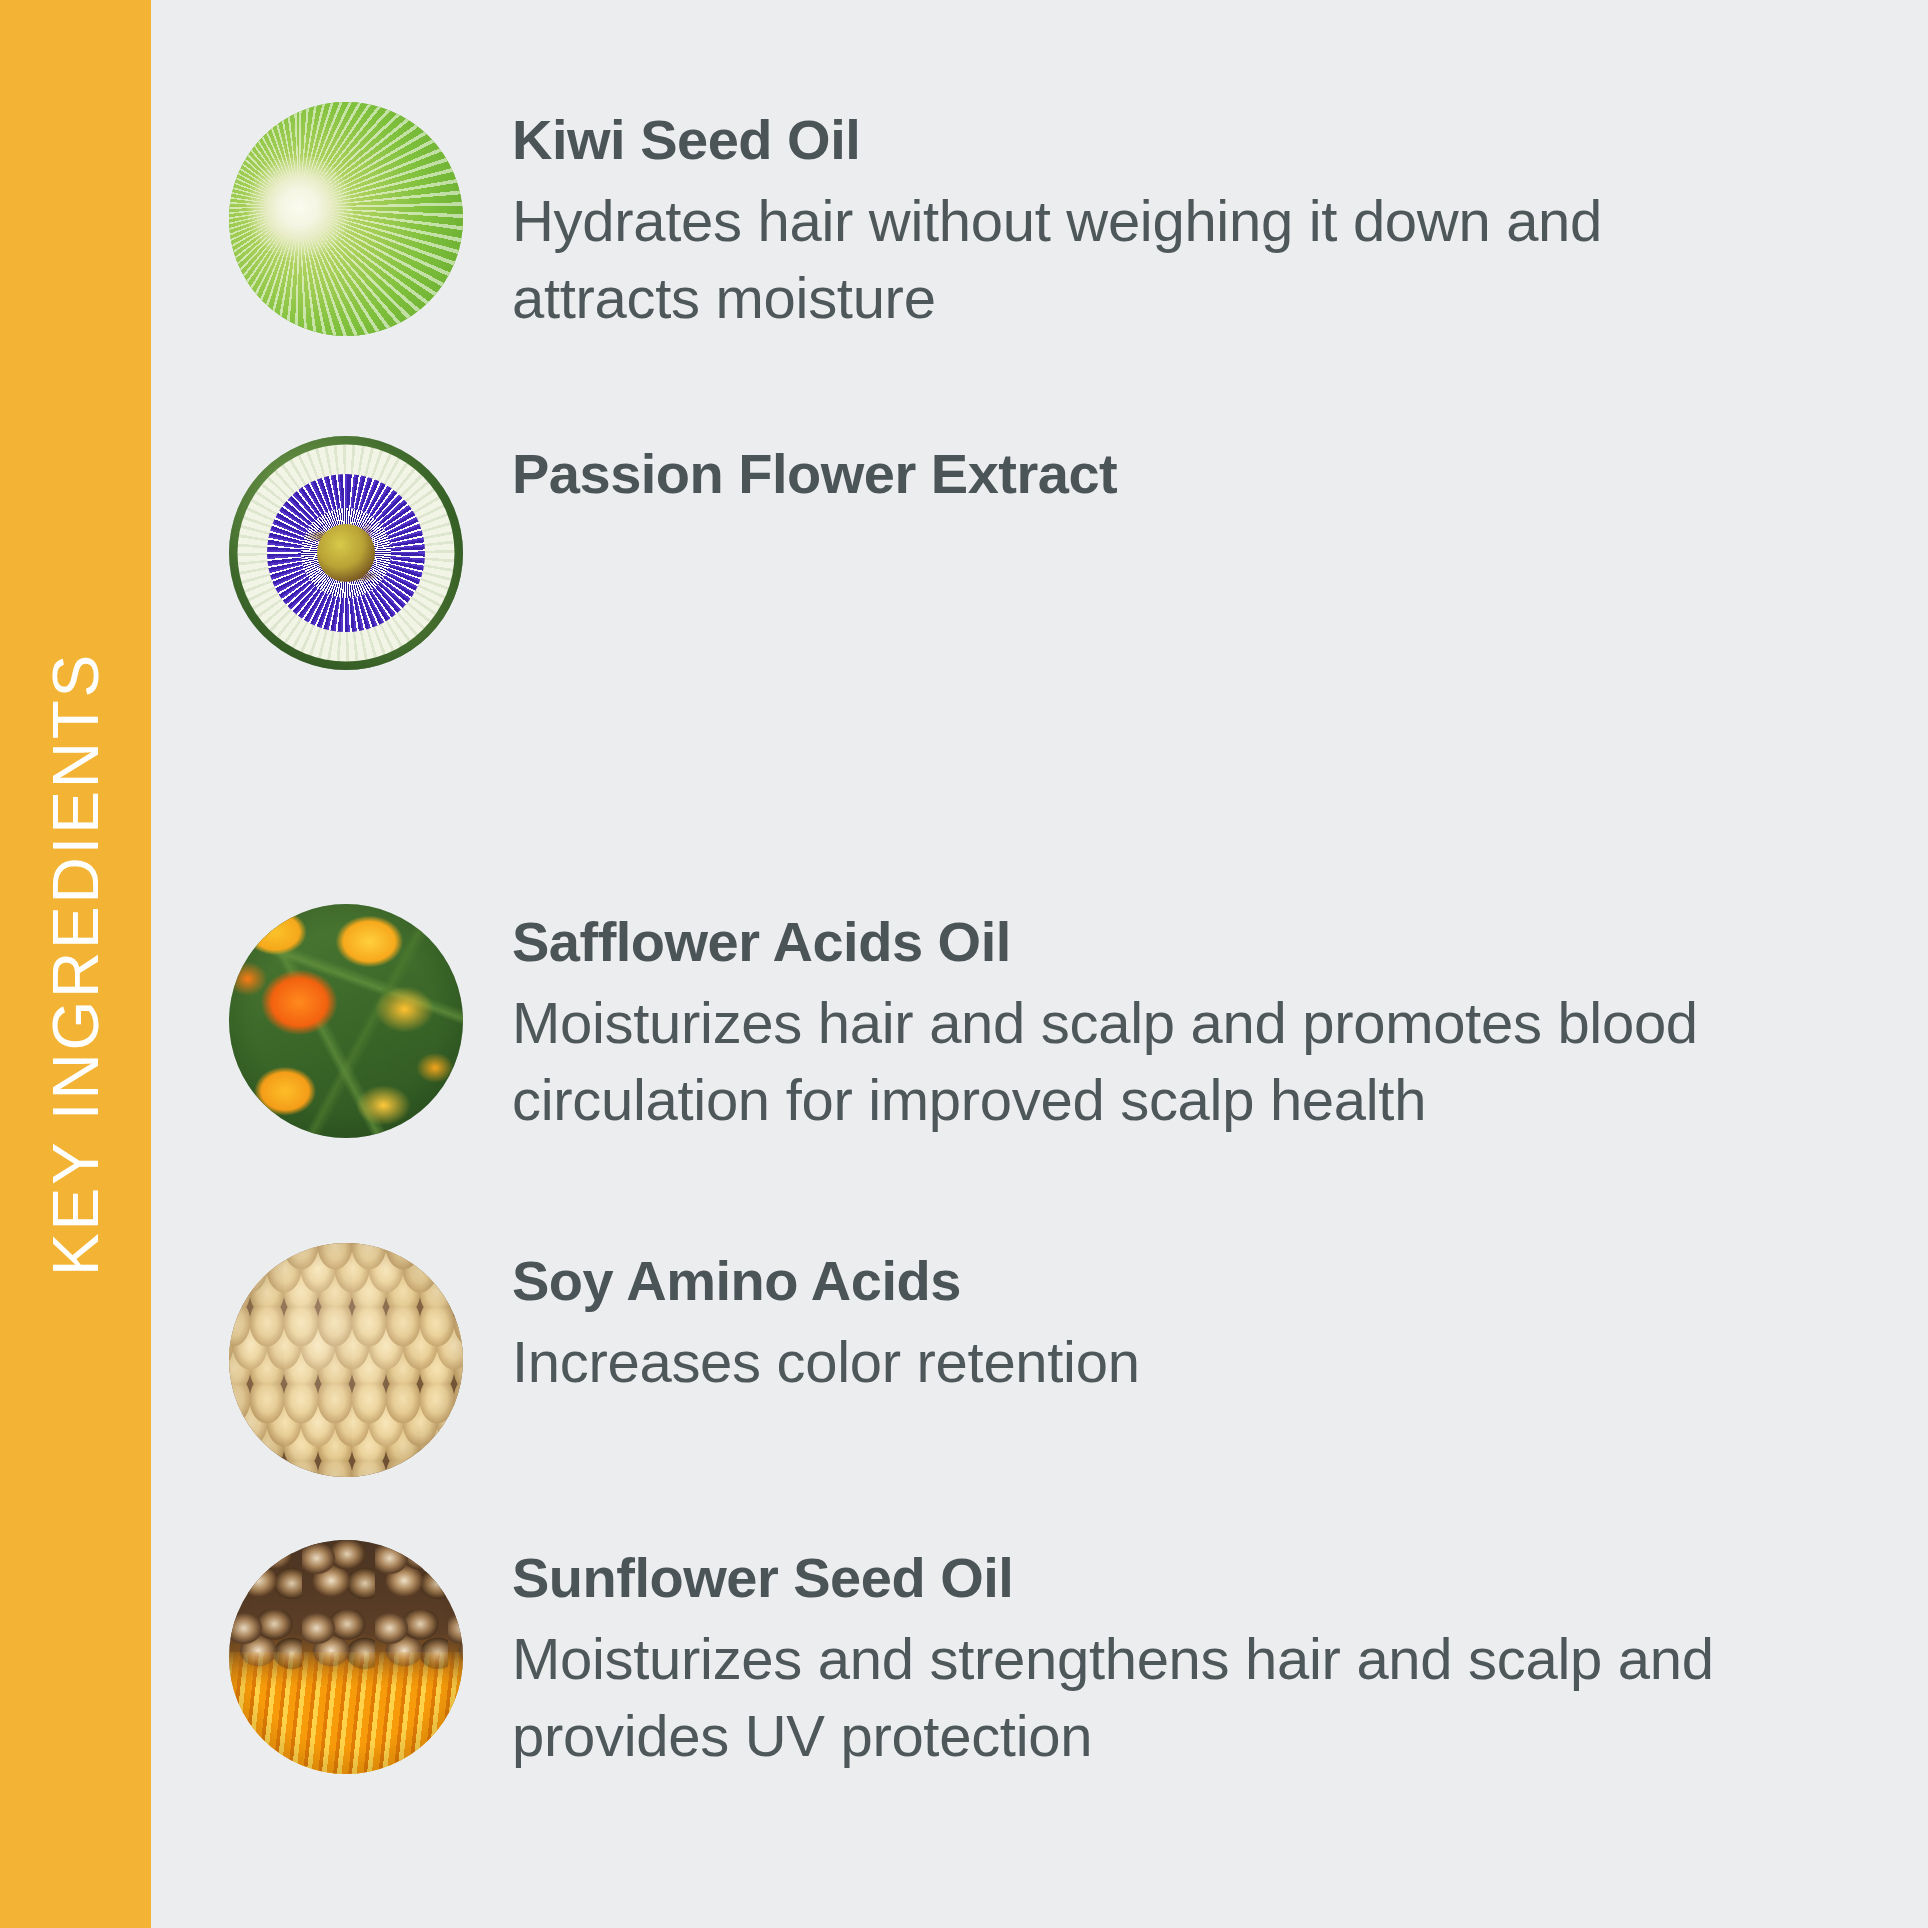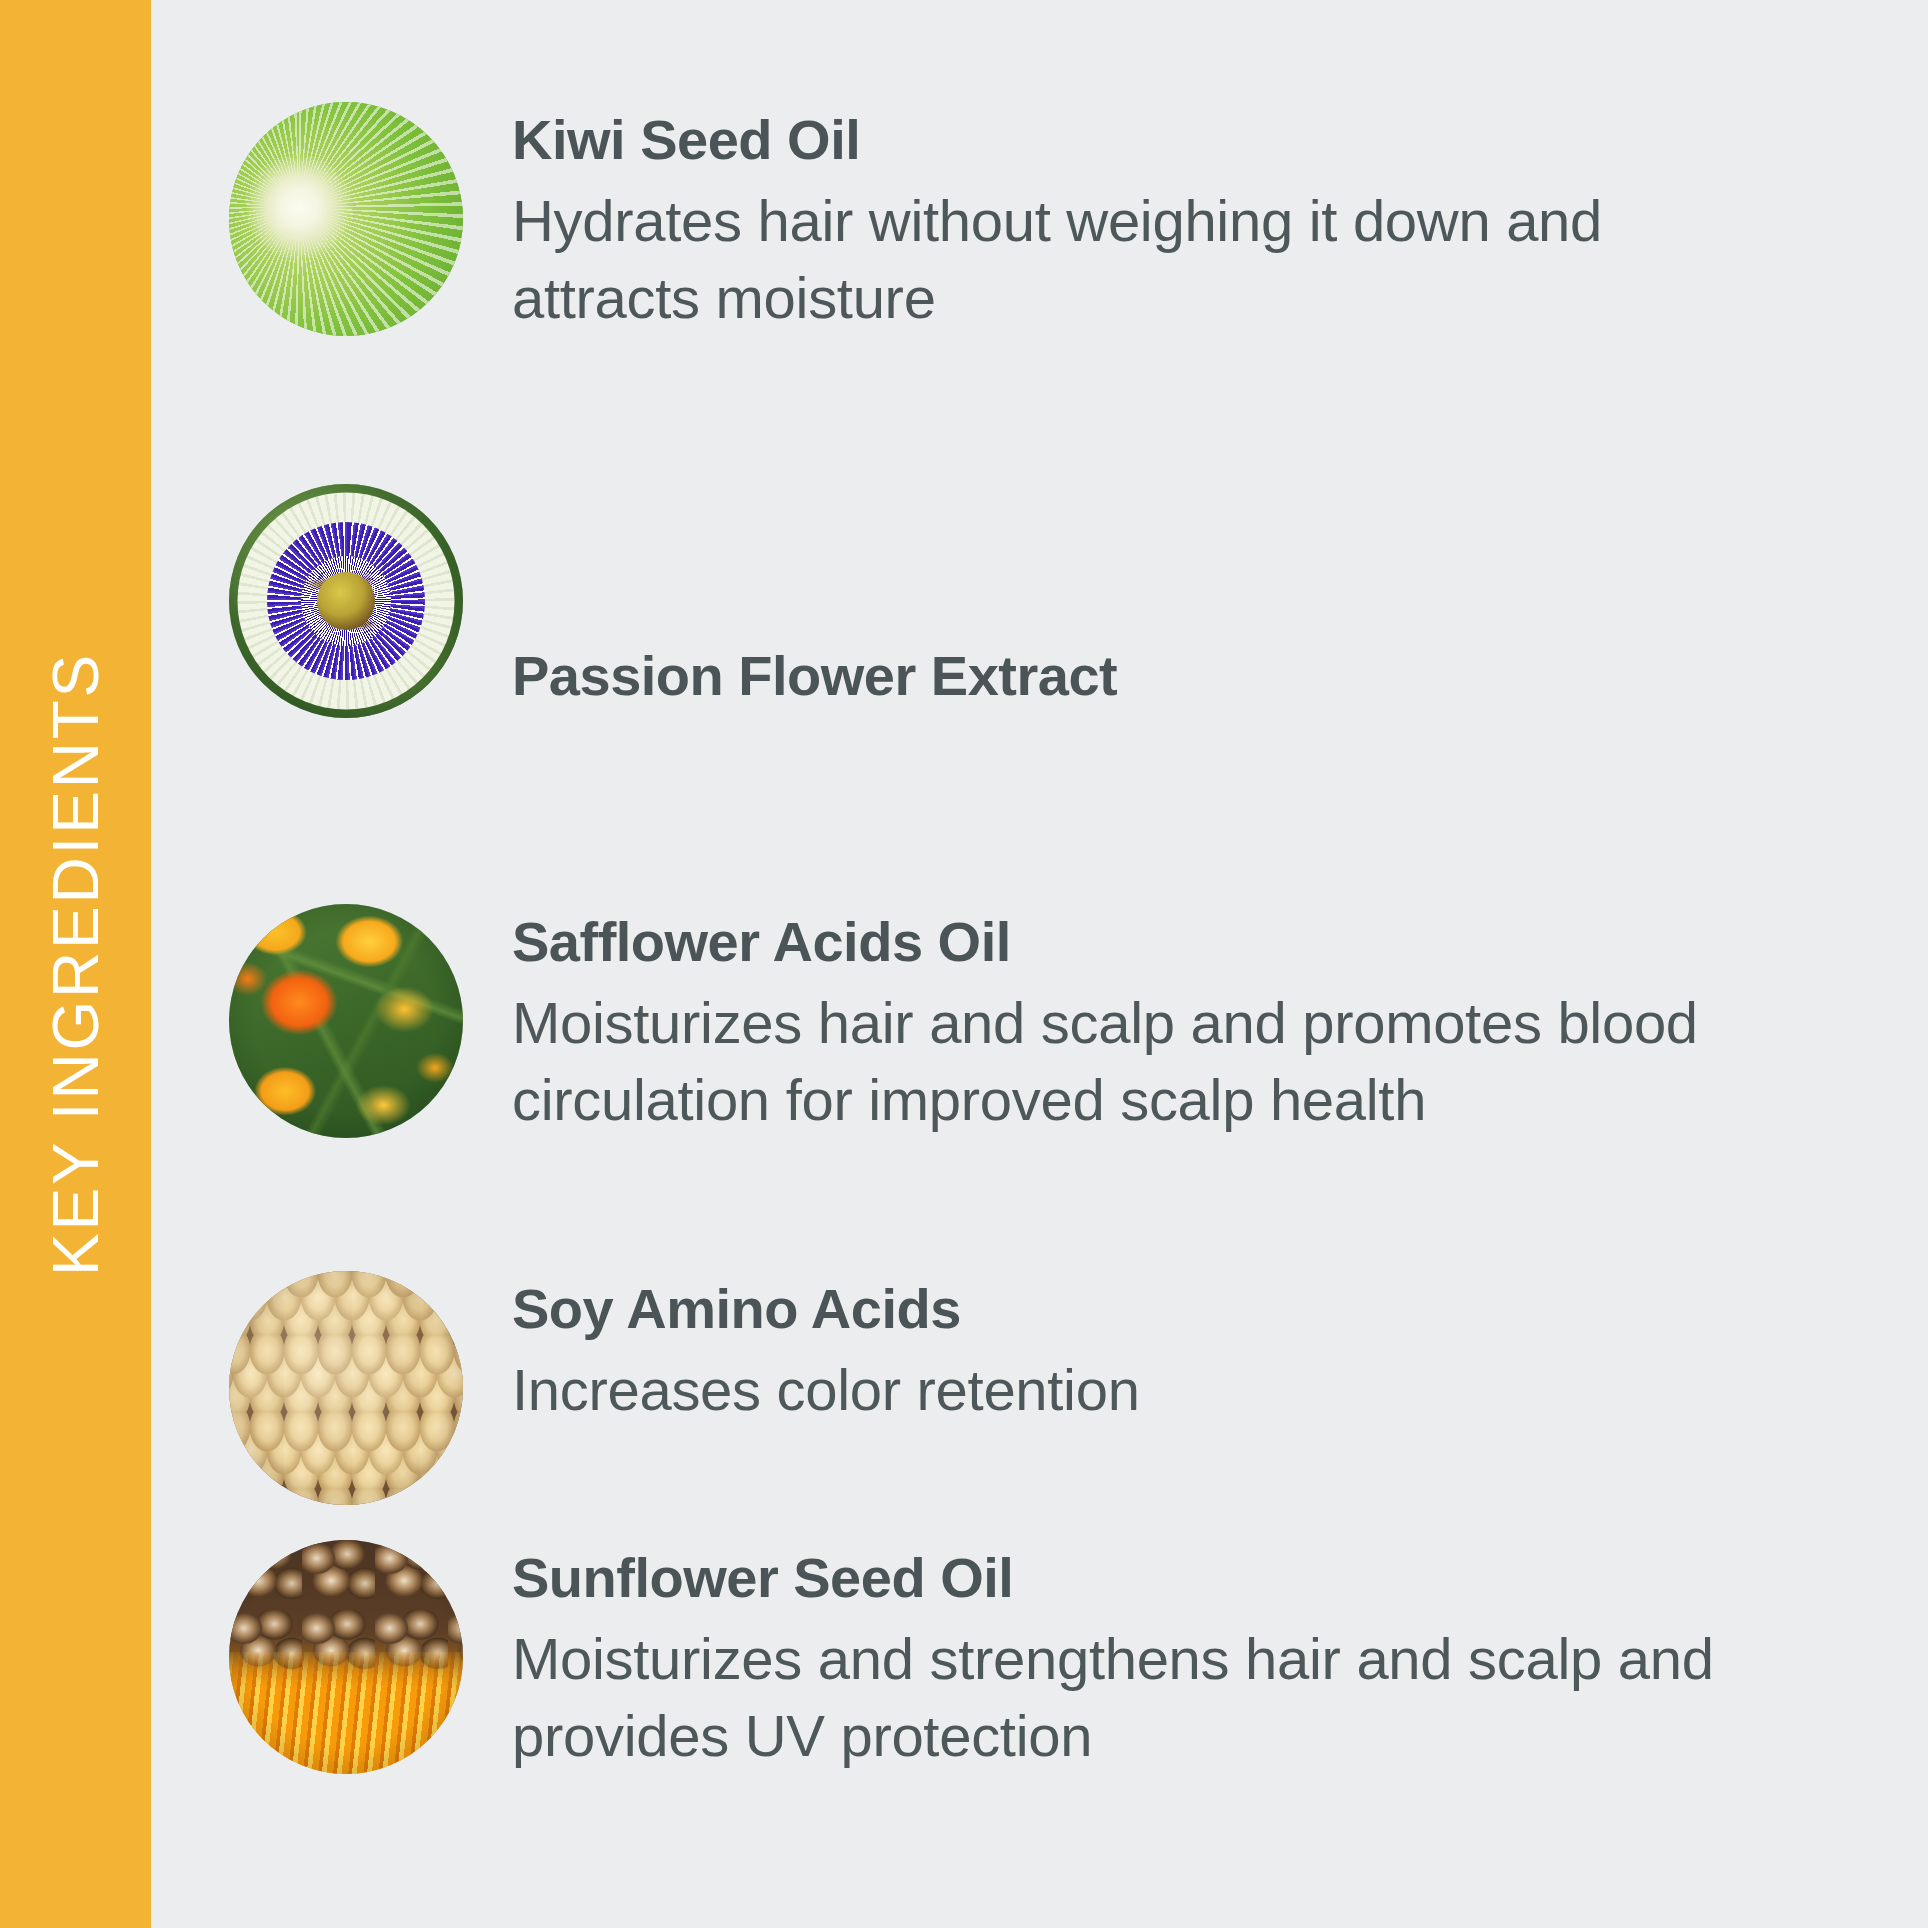--- a/index.html
+++ b/index.html
@@ -98,23 +98,23 @@
     font-weight: 400;
     color: #4E5759;
     line-height: 1.33;
     letter-spacing: -0.3px;
     margin: 0;
     max-width: 1262px;
   }
 
   
   #row-0 { top: 102px; }
-  #row-1 { top: 484px; align-items: flex-end; }
+  #row-1 { top: 436px; }
   #row-2 { top: 904px; }
-  #row-3 { top: 1271px; justify-content: space-between; }
+  #row-3 { top: 1243px; justify-content: space-between; }
   #row-4 { top: 1540px; }
 
   .ingredient-row .ingredient-thumb { margin-left: 42px; }
 
   
 
   
   .art-kiwi {
     background:
       radial-gradient(circle at 30% 45%, #FBFBF0 0%, #F4F5E2 9%, #E9EDC8 15%, rgba(233,237,200,0) 26%),

